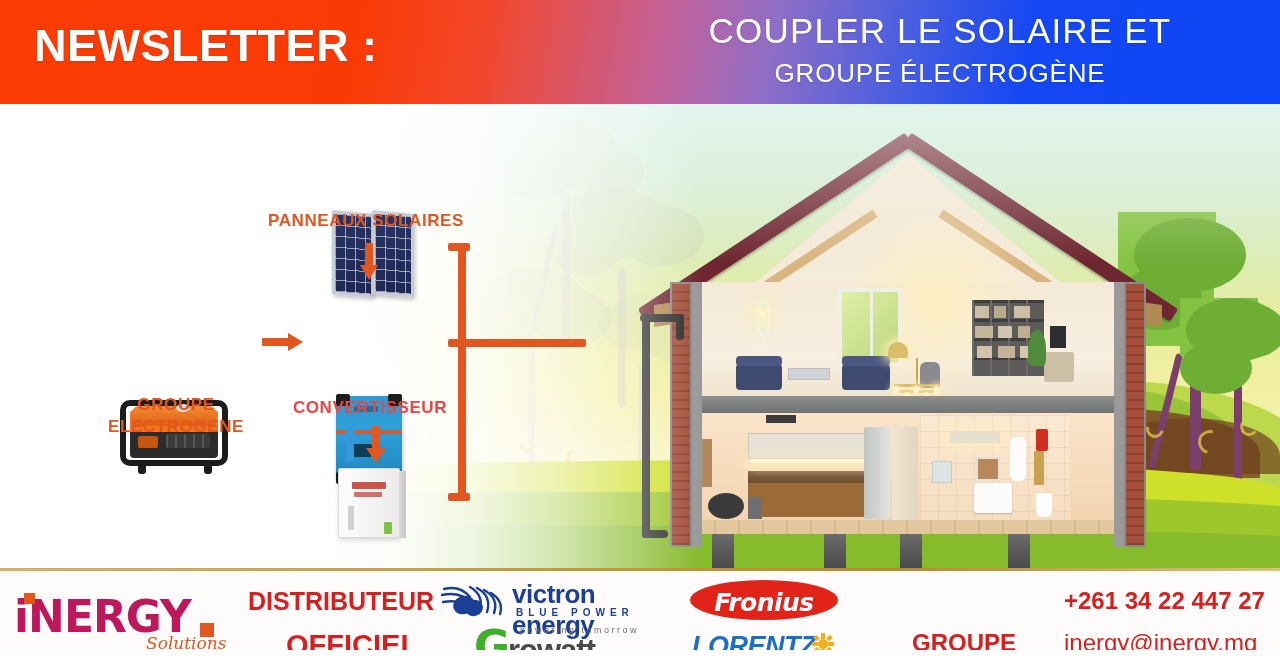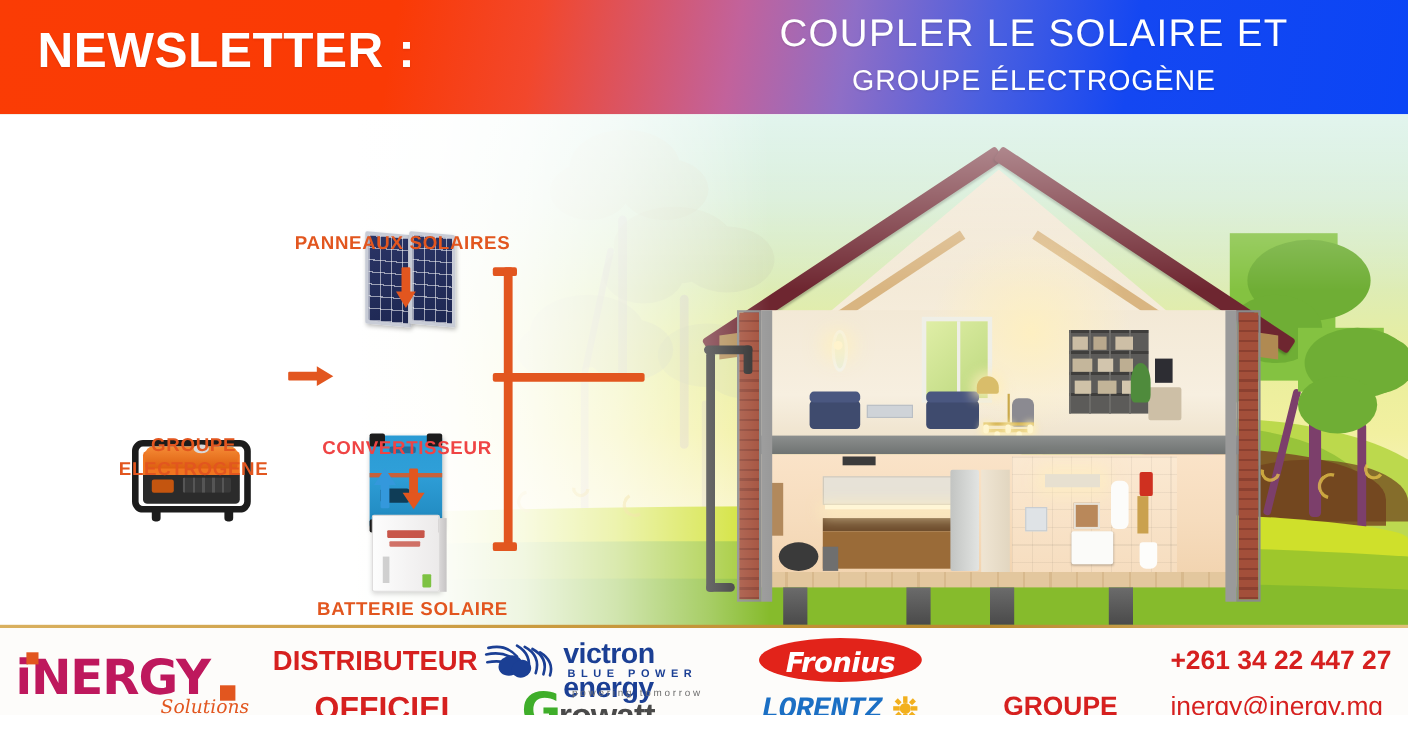--- a/index.html
+++ b/index.html
@@ -306,21 +306,21 @@
     letter-spacing:2.5px; }
 
   
   .fronius { position:absolute; left:690px; top:9px; width:148px; height:40px;
     background:#e2231a; border-radius:50%; }
   .fro-name { position:absolute; left:0; top:8px; width:148px; text-align:center;
     color:#fff; font-size:25px; font-weight:bold; font-style:italic; letter-spacing:-.5px;
     font-family:"DejaVu Sans", sans-serif; }
 
   
-  .lorentz { position:absolute; left:692px; top:58px; width:160px; height:36px;font-family:Liberation Mono, monospace; }
+  .lorentz { position:absolute; left:692px; top:58px; width:160px; height:36px; }
   .lor-name { position:absolute; left:0; top:2px; font-size:27px; font-weight:bold;
     font-style:italic; color:#1b6fc4; letter-spacing:-.5px; }
   .lor-mark { position:absolute; left:120px; top:4px; width:22px; height:22px; }
   .lor-mark i { position:absolute; display:block; background:#f2b01e; }
 </style>
 </head>
 <body>
 
 <div id="page">
 
@@ -549,21 +549,20 @@
     </div>
 
     <div class="battery" style="top:364px;">
       <div class="bat-body"></div>
       <div class="bat-side"></div>
       <div class="bat-logo"></div>
       <div class="bat-logo2"></div>
       <div class="bat-text"></div>
       <div class="bat-led"></div>
     </div>
-    <div class="dlabel orange" style="left:220px;top:440px;width:310px;font-size:17px;">BATTERIE SOLAIRE</div>
   </div>
 
   <div id="divider"></div>
   <div id="footer">
 
     <div class="inergy">
       <div class="word">iNERGY</div>
       <div class="dot"></div>
       <div class="tick"></div>
       <div class="sol">Solutions</div>

